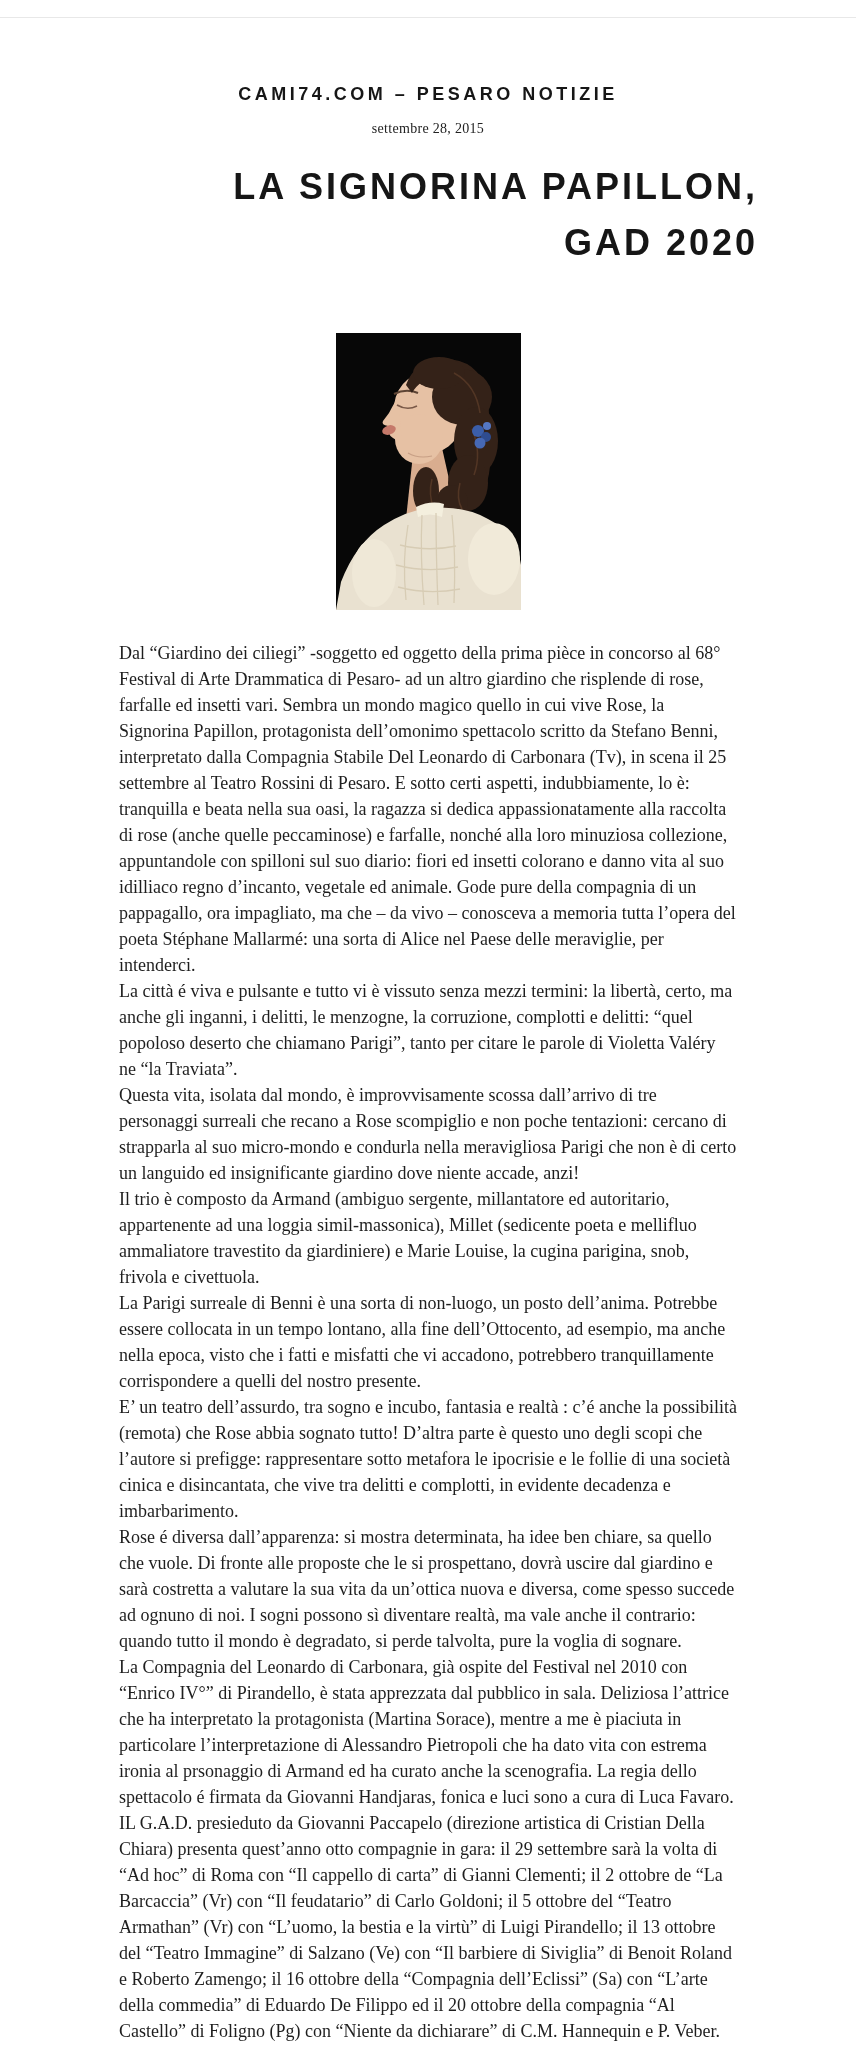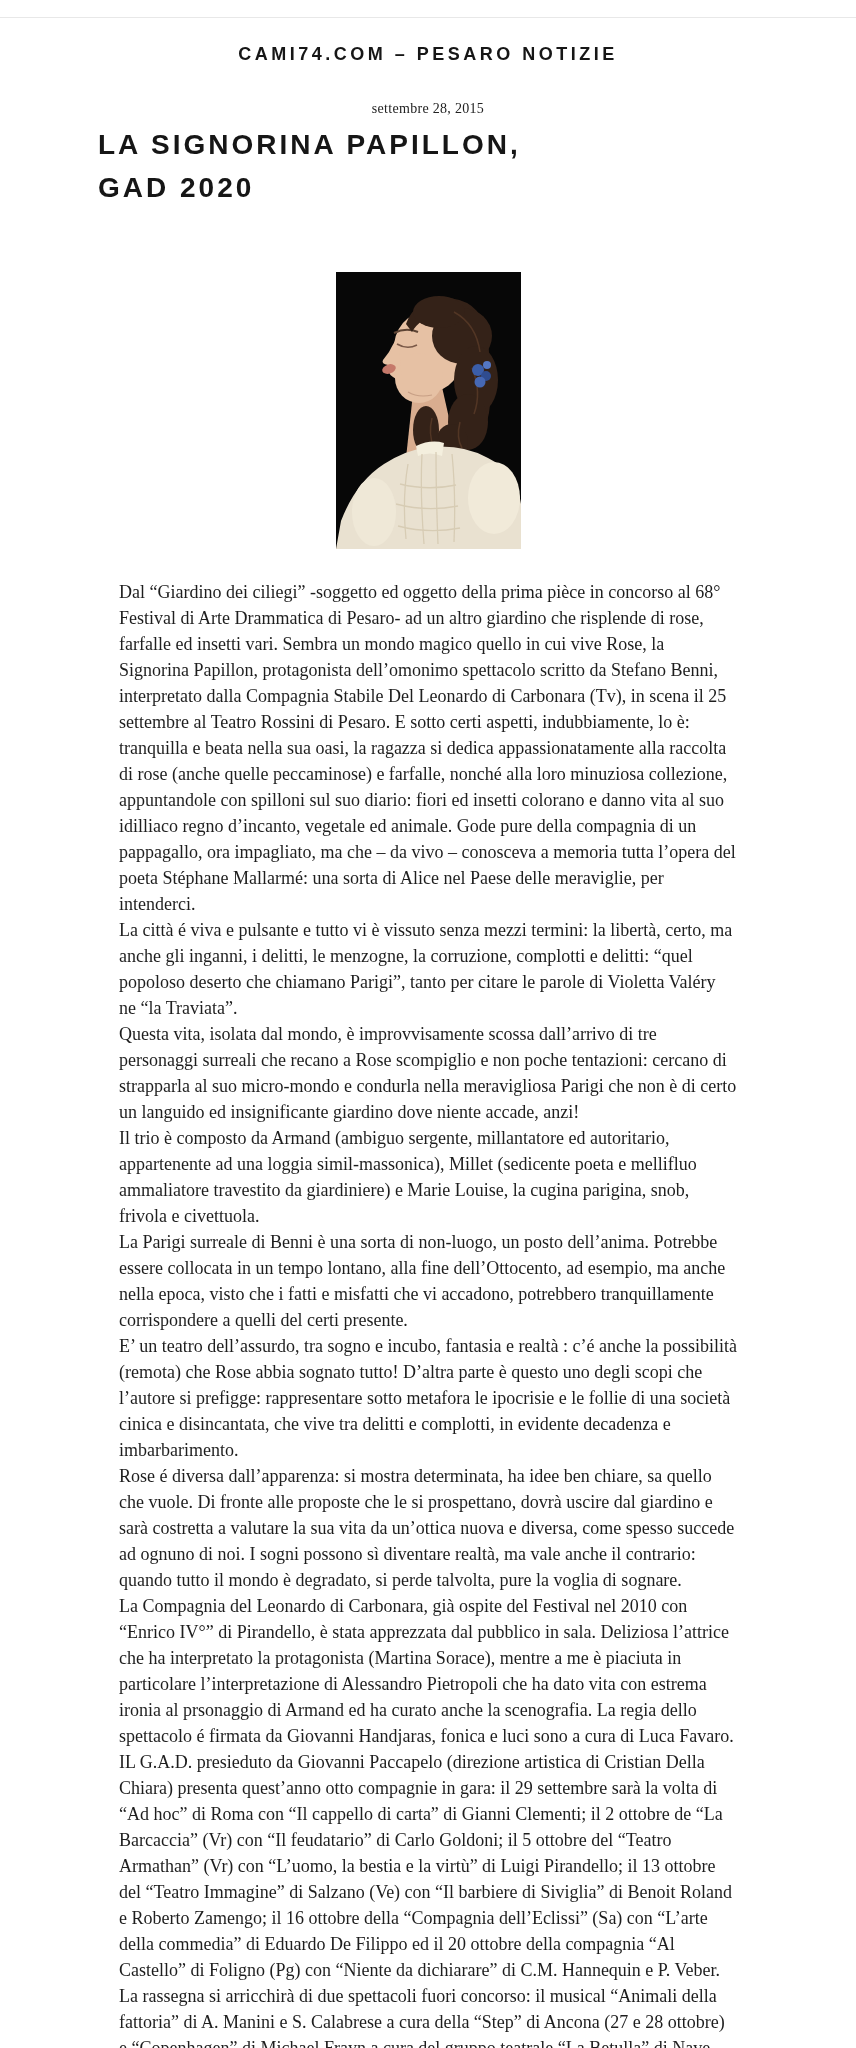--- a/index.html
+++ b/index.html
@@ -21,35 +21,36 @@
   }
   .site-title {
     display: inline-block;
     font-family: "Liberation Sans", "DejaVu Sans", sans-serif;
     font-weight: 700;
     font-size: 18px;
     letter-spacing: 3.5px;
     color: #161616;
     text-decoration: none;
     cursor: pointer;
+    margin-top: 40px;
   }
   .post-meta {
     text-align: center;
-    margin-top: 36px;
+    margin-top: 16px;
     font-size: 14px;
     color: #222222;
     letter-spacing: 0.3px;
   }
   h1.post-title {
-    margin: 6px auto 0 auto;
+    margin: 22px auto 0 auto;
     width: 660px;
-    text-align: left;
+    text-align: right;
     font-family: "Liberation Sans", "DejaVu Sans", sans-serif;
     font-weight: 700;
-    font-size: 28px;
+    font-size: 36px;
     line-height: 1.55;
     letter-spacing: 3px;
     color: #161616;
   }
   .title-line { display: block; }
   figure.featured {
     margin: 62px 0 0 0;
     text-align: center;
   }
   figure.featured svg {
@@ -139,19 +140,19 @@
       </g>
     </g>
   </svg>
 </figure>
 
 <div class="article-body">
   <p>Dal “Giardino dei ciliegi” -soggetto ed oggetto della prima pièce in concorso al 68° Festival di Arte Drammatica di Pesaro- ad un altro giardino che risplende di rose, farfalle ed insetti vari. Sembra un mondo magico quello in cui vive Rose, la Signorina Papillon, protagonista dell’omonimo spettacolo scritto da Stefano Benni, interpretato dalla Compagnia Stabile Del Leonardo di Carbonara (Tv), in scena il 25 settembre al Teatro Rossini di Pesaro. E sotto certi aspetti, indubbiamente, lo è: tranquilla e beata nella sua oasi, la ragazza si dedica appassionatamente alla raccolta di rose (anche quelle peccaminose) e farfalle, nonché alla loro minuziosa collezione, appuntandole con spilloni sul suo diario: fiori ed insetti colorano e danno vita al suo idilliaco regno d’incanto, vegetale ed animale. Gode pure della compagnia di un pappagallo, ora impagliato, ma che – da vivo – conosceva a memoria tutta l’opera del poeta Stéphane Mallarmé: una sorta di Alice nel Paese delle meraviglie, per intenderci.</p>
   <p>La città é viva e pulsante e tutto vi è vissuto senza mezzi termini: la libertà, certo, ma anche gli inganni, i delitti, le menzogne, la corruzione, complotti e delitti: “quel popoloso deserto che chiamano Parigi”, tanto per citare le parole di Violetta Valéry ne “la Traviata”.</p>
   <p>Questa vita, isolata dal mondo, è improvvisamente scossa dall’arrivo di tre personaggi surreali che recano a Rose scompiglio e non poche tentazioni: cercano di strapparla al suo micro-mondo e condurla nella meravigliosa Parigi che non è di certo un languido ed insignificante giardino dove niente accade, anzi!</p>
   <p>Il trio è composto da Armand (ambiguo sergente, millantatore ed autoritario, appartenente ad una loggia simil-massonica), Millet (sedicente poeta e mellifluo ammaliatore travestito da giardiniere) e Marie Louise, la cugina parigina, snob, frivola e civettuola.</p>
-  <p>La Parigi surreale di Benni è una sorta di non-luogo, un posto dell’anima. Potrebbe essere collocata in un tempo lontano, alla fine dell’Ottocento, ad esempio, ma anche nella epoca, visto che i fatti e misfatti che vi accadono, potrebbero tranquillamente corrispondere a quelli del certi presente.</p>
+  <p>La Parigi surreale di Benni è una sorta di non-luogo, un posto dell’anima. Potrebbe essere collocata in un tempo lontano, alla fine dell’Ottocento, ad esempio, ma anche nella epoca, visto che i fatti e misfatti che vi accadono, potrebbero tranquillamente corrispondere a quelli del nostro presente.</p>
   <p>E’ un teatro dell’assurdo, tra sogno e incubo, fantasia e realtà : c’é anche la possibilità (remota) che Rose abbia sognato tutto! D’altra parte è questo uno degli scopi che l’autore si prefigge: rappresentare sotto metafora le ipocrisie e le follie di una società cinica e disincantata, che vive tra delitti e complotti, in evidente decadenza e imbarbarimento.</p>
   <p>Rose é diversa dall’apparenza: si mostra determinata, ha idee ben chiare, sa quello che vuole. Di fronte alle proposte che le si prospettano, dovrà uscire dal giardino e sarà costretta a valutare la sua vita da un’ottica nuova e diversa, come spesso succede ad ognuno di noi. I sogni possono sì diventare realtà, ma vale anche il contrario: quando tutto il mondo è degradato, si perde talvolta, pure la voglia di sognare.</p>
   <p>La Compagnia del Leonardo di Carbonara, già ospite del Festival nel 2010 con “Enrico IV°” di Pirandello, è stata apprezzata dal pubblico in sala. Deliziosa l’attrice che ha interpretato la protagonista (Martina Sorace), mentre a me è piaciuta in particolare l’interpretazione di Alessandro Pietropoli che ha dato vita con estrema ironia al prsonaggio di Armand ed ha curato anche la scenografia. La regia dello spettacolo é firmata da Giovanni Handjaras, fonica e luci sono a cura di Luca Favaro.</p>
   <p>IL G.A.D. presieduto da Giovanni Paccapelo (direzione artistica di Cristian Della Chiara) presenta quest’anno otto compagnie in gara: il 29 settembre sarà la volta di “Ad hoc” di Roma con “Il cappello di carta” di Gianni Clementi; il 2 ottobre de “La Barcaccia” (Vr) con “Il feudatario” di Carlo Goldoni; il 5 ottobre del “Teatro Armathan” (Vr) con “L’uomo, la bestia e la virtù” di Luigi Pirandello; il 13 ottobre del “Teatro Immagine” di Salzano (Ve) con “Il barbiere di Siviglia” di Benoit Roland e Roberto Zamengo; il 16 ottobre della “Compagnia dell’Eclissi” (Sa) con “L’arte della commedia” di Eduardo De Filippo ed il 20 ottobre della compagnia “Al Castello” di Foligno (Pg) con “Niente da dichiarare” di C.M. Hannequin e P. Veber.</p>
   <p>La rassegna si arricchirà di due spettacoli fuori concorso: il musical “Animali della fattoria” di A. Manini e S. Calabrese a cura della “Step” di Ancona (27 e 28 ottobre) e “Copenhagen” di Michael Frayn a cura del gruppo teatrale “La Betulla” di Nave (Bs) il 18 ottobre, per non dimenticare la tragedia di Hiroshima e Nagasaki, avvenuta settant’anni fa (6 e 9 agosto 1945).</p>
 </div>
 
 </body></html>

